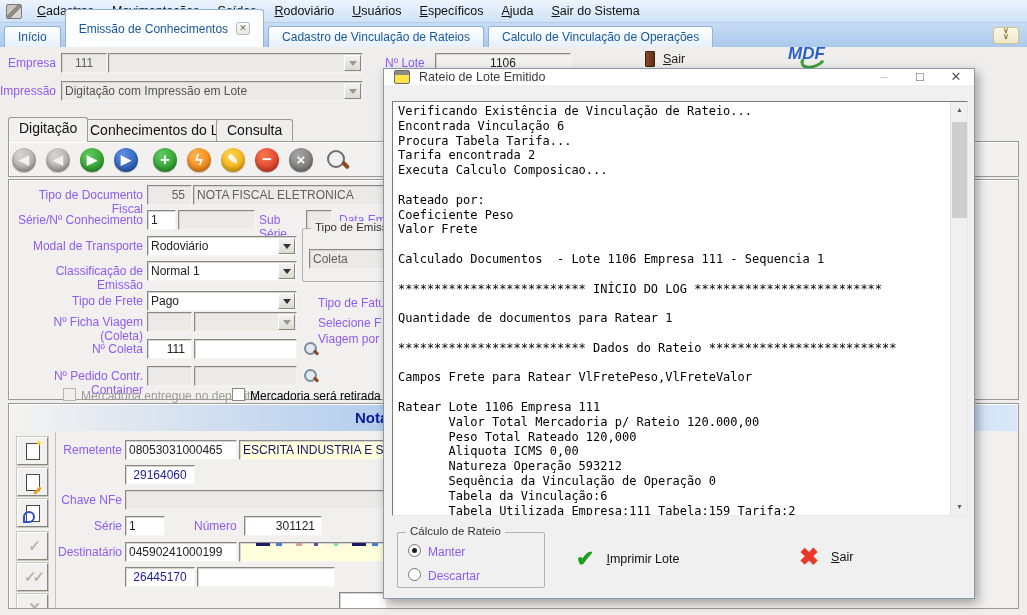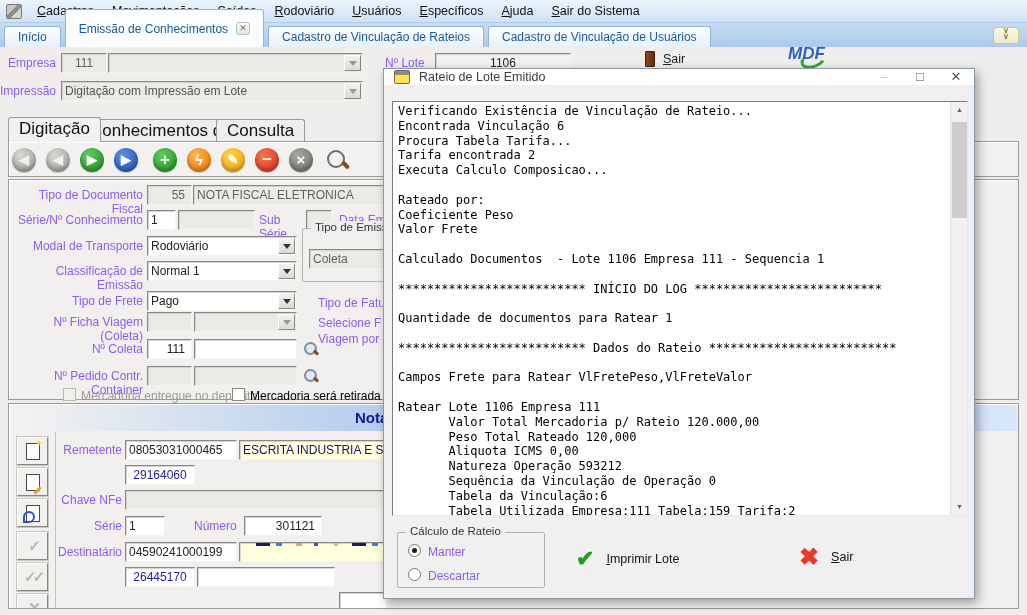--- a/index.html
+++ b/index.html
@@ -76,21 +76,21 @@
   .c-dgray { background:radial-gradient(circle at 35% 30%,#a8a6a2,#6e6c68); }
   .bigmag { position:absolute; left:327px; top:150px; width:22px; height:22px; }
   .bigmag::before { content:''; position:absolute; left:0; top:0; width:14px; height:14px;
     border:2.5px solid #6f6d69; border-radius:50%; background:rgba(235,240,245,.6); }
   .bigmag::after { content:''; position:absolute; left:14px; top:13px; width:9px; height:4px;
     background:#8a4a1f; transform:rotate(45deg); border-radius:2px; }
 
   
   .subtab { position:absolute; top:119px; height:22px; padding:0 10px; line-height:21px;
     background:#efeeec; border:1px solid #9c9a96; border-bottom:none; border-radius:3px 3px 0 0;
-    font-size:17px; color:#111; }
+    font-size:14px; color:#111; }
   .subtab.active { top:117px; height:25px; z-index:2; background:#f2f1ef; }
 
   
   .nota-head { position:absolute; left:1px; top:1px; right:1px; height:26px;
     background:linear-gradient(to right,#f4f3f1 0%,#b9d0ee 34%,#9fc0e8 60%,#d9e7f8 100%); }
   .nota-title { position:absolute; left:345px; top:4px; font-size:15px; font-weight:bold; color:#0b1a9c; }
   .sidebtn { position:absolute; left:8px; width:31px; height:28px; background:#f1f0ee;
     border:1px solid #fff; border-right-color:#88867f; border-bottom-color:#88867f;
     box-shadow:0 0 0 1px #c9c7c2; display:flex; align-items:center; justify-content:center; }
   .page { position:relative; width:14px; height:17px; background:#fff; border:1px solid #4a4a4a; }
@@ -156,21 +156,21 @@
       <span>Início</span>
     </div>
     <div class="tab active">
       <span>Emissão de Conhecimentos</span>
       <span class="tabclose">✕</span>
     </div>
     <div class="tab">
       <span>Cadastro de Vinculação de Rateios</span>
     </div>
     <div class="tab">
-      <span>Cadastro de Vinculação de Usuários</span>
+      <span>Calculo de Vinculação de Operações</span>
     </div>
     <div class="tab-overflow">
       <span class="chev">∨</span>
       <span class="chev">∨</span>
     </div>
   </div>
 
   <span class="lbl" style="left:0;top:56px;width:56px;">Empresa</span>
   <div class="fld dis center" style="left:61px;top:53px;width:46px;">111</div>
   <div class="fld dis" style="left:108px;top:53px;width:255px;">

